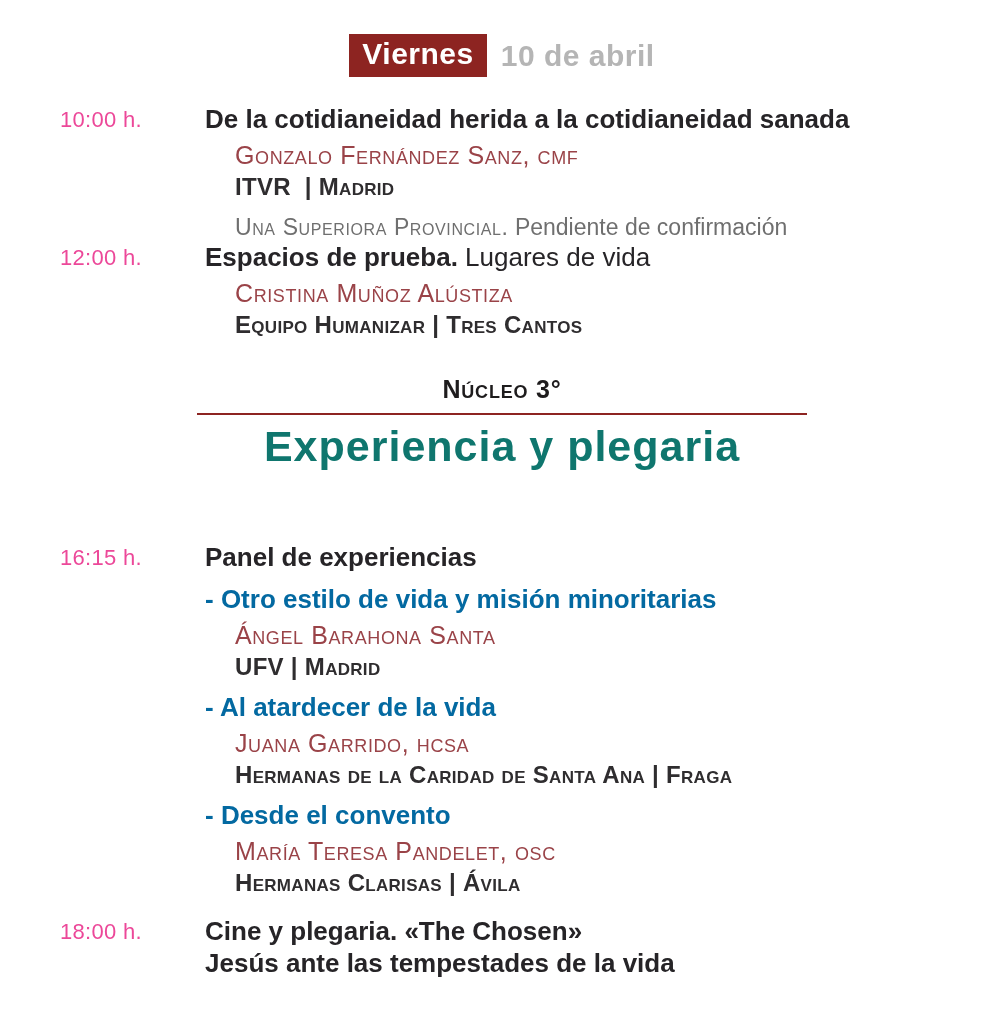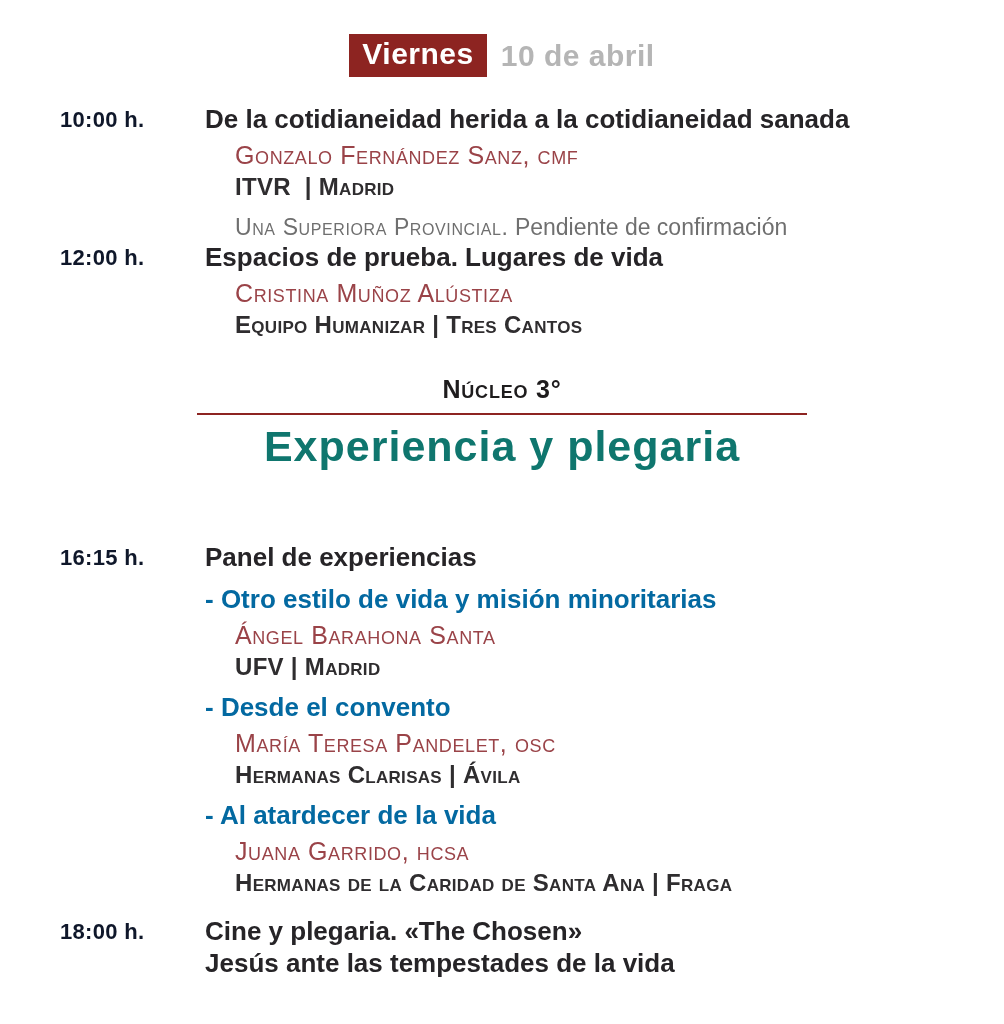--- a/index.html
+++ b/index.html
@@ -46,33 +46,33 @@
   .mt-e2 { }
   .mt-panel { margin-top:70px; }
   .mt-close { margin-top:18px; }
 
   .time-col {
     width:205px;
     padding-left:60px;
     padding-top:4px;
     flex:0 0 205px;
     font-size:22px;
-    font-weight:700;
-    color:#0f172a;
+    font-weight:400;
+    color:#ec4899;
     letter-spacing:0.3px;
   }
   .content-col { flex:1; padding-right:30px; }
 
   .title {
     font-size:26px;
     font-weight:800;
     line-height:32px;
     color:#262427;
   }
-  .title .light { font-weight:700; }
+  .title .light { font-weight:400; }
 
   .speaker {
     margin-left:30px;
     margin-top:6px;
     font-variant:small-caps;
     font-size:25px;
     font-weight:500;
     line-height:28px;
     color:#9a4348;
     letter-spacing:0.6px;
@@ -181,30 +181,30 @@
       <div class="title">Panel de experiencias</div>
 
       <div class="p-item">
         <div class="item-label">- Otro estilo de vida y misión minoritarias</div>
         <div class="speaker">Ángel Barahona Santa</div>
         <div class="org">UFV | Madrid</div>
       </div>
 
 
       <div class="p-item">
+        <div class="item-label">- Al atardecer de la vida</div>
+        <div class="speaker">Juana Garrido, hcsa</div>
+        <div class="org">Hermanas de la Caridad de Santa Ana | Fraga</div>
+      </div>
+
+      <div class="p-item">
         <div class="item-label">- Desde el convento</div>
         <div class="speaker">María Teresa Pandelet, osc</div>
         <div class="org">Hermanas Clarisas | Ávila</div>
       </div>
-
-      <div class="p-item">
-        <div class="item-label">- Al atardecer de la vida</div>
-        <div class="speaker">Juana Garrido, hcsa</div>
-        <div class="org">Hermanas de la Caridad de Santa Ana | Fraga</div>
-      </div>
     </div>
   </div>
 
   <div class="event mt-close">
     <div class="time-col">18:00 h.</div>
     <div class="content-col">
       <div class="title">Cine y plegaria. «The Chosen»</div>
       <div class="title">Jesús ante las tempestades de la vida</div>
 
     </div>

